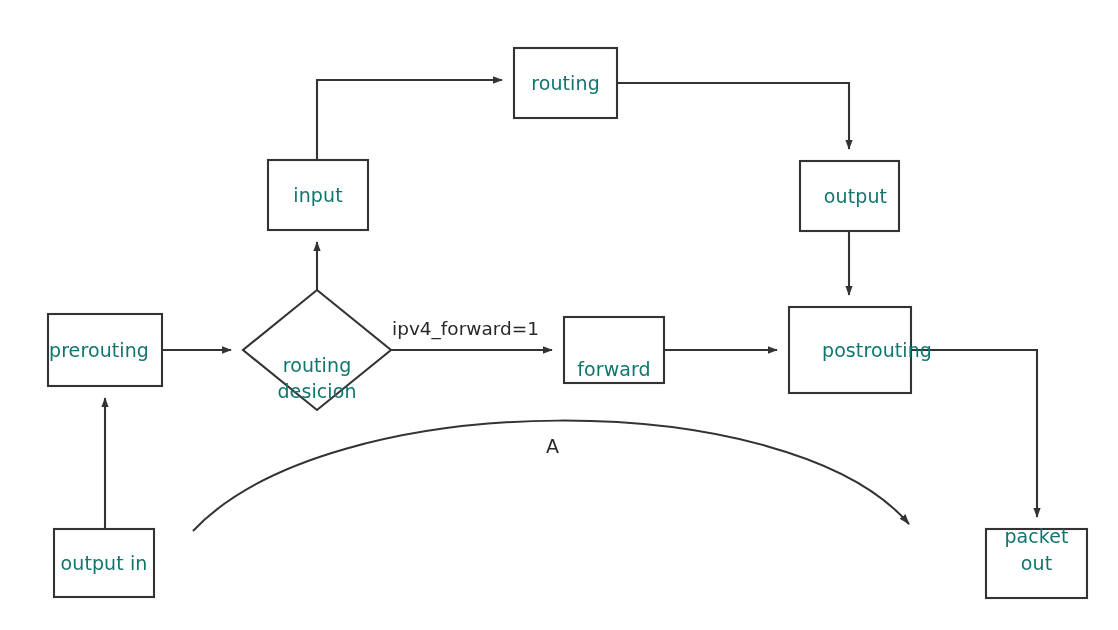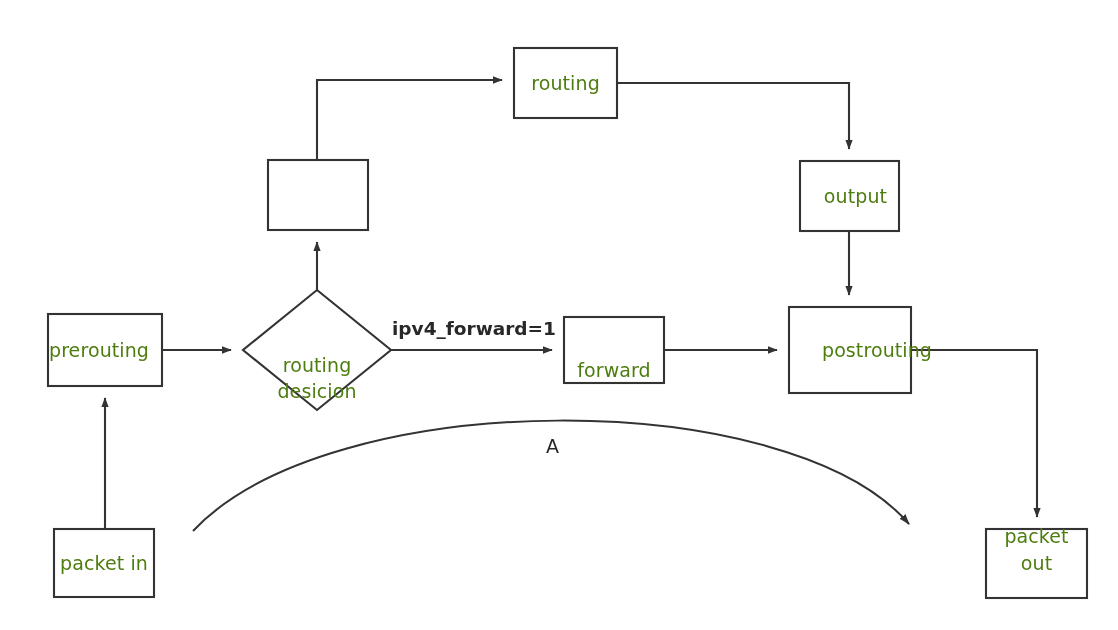--- a/index.html
+++ b/index.html
@@ -26,35 +26,34 @@
     width: 1118px;
     height: 630px;
     display: block;
   }
   .node-label {
     position: absolute;
     display: flex;
     align-items: center;
     justify-content: center;
     text-align: center;
-    color: #4d7c0f;
+    color: #0f766e;
     font-size: 19px;
     line-height: 1.38;
     letter-spacing: 0.1px;
     pointer-events: none;
     white-space: normal;
     word-break: break-all;
   }
   .edge-label {
     position: absolute;
     color: #28282a;
     font-size: 18.5px;
     white-space: nowrap;
     letter-spacing: 0px;
-    font-weight: bold;
   }
   .curve-label {
     position: absolute;
     color: #28282a;
     font-size: 19px;
   }
 </style>
 </head>
 <body>
 
@@ -107,39 +106,42 @@
   </svg>
 
   <div class="node-label" style="left:36px; top:314px; width:126px; height:72px;text-align:right;">
     <span>prerouting</span>
   </div>
 
   <div class="node-label" style="left:251px; top:296px; width:132px; height:108px; word-break:normal;align-items:flex-end;">
     <span>routing desicion</span>
   </div>
 
+  <div class="node-label" style="left:268px; top:160px; width:100px; height:70px; word-break:normal;">
+    <span>input</span>
+  </div>
 
   <div class="node-label" style="left:514px; top:48px; width:103px; height:70px; word-break:normal;">
     <span>routing</span>
   </div>
 
   <div class="node-label" style="left:800px; top:161px; width:111px; height:70px; word-break:normal;">
     <span>output</span>
   </div>
 
-  <div class="node-label" style="left:564px; top:317px; width:100px; height:66px;align-items:flex-end;">
+  <div class="node-label" style="left:564px; top:336px; width:100px; height:66px;">
     <span>forward</span>
   </div>
 
   <div class="node-label" style="left:816px; top:307px; width:122px; height:86px;">
     <span>postrouting</span>
   </div>
 
   <div class="node-label" style="left:54px; top:529px; width:100px; height:68px; word-break:normal;">
-    <span>packet in</span>
+    <span>output in</span>
   </div>
 
   <div class="node-label" style="left:986px; top:515px; width:101px; height:69px; word-break:normal;">
     <span>packet out</span>
   </div>
 
   <div class="edge-label" style="left:392px; top:318px;">ipv4_forward=1</div>
 
   <div class="curve-label" style="left:546px; top:435px;">A</div>
 

